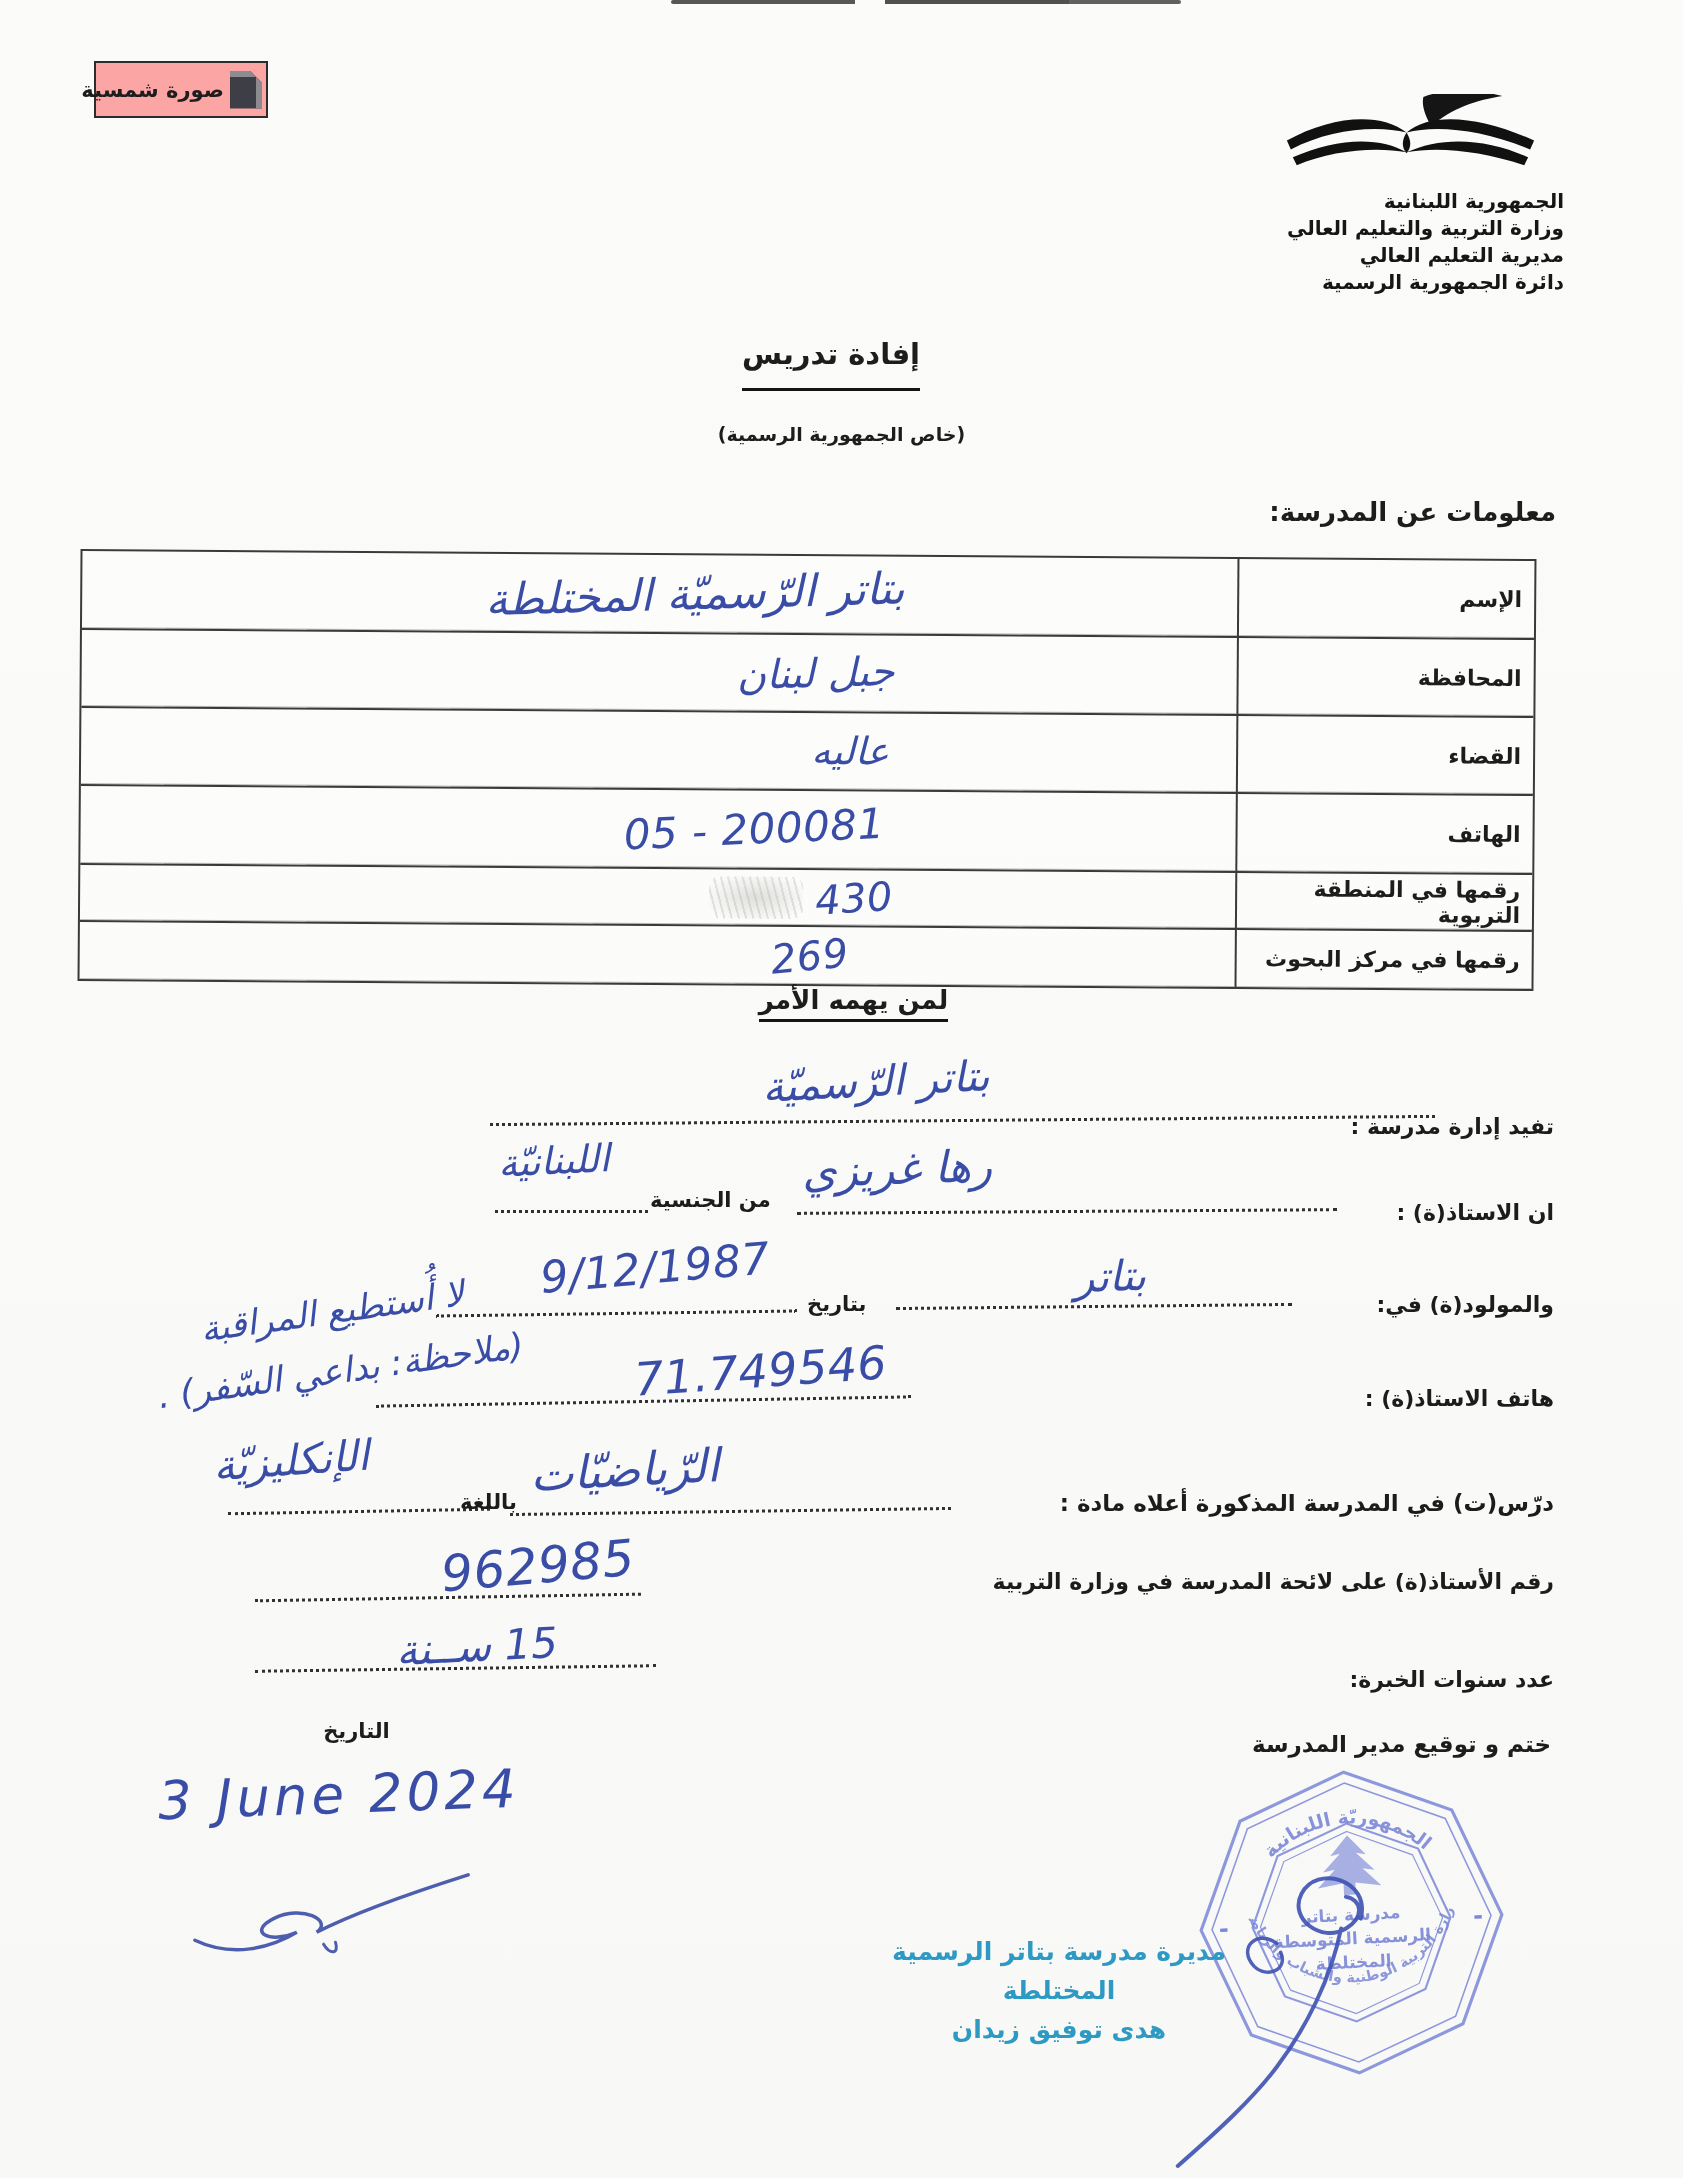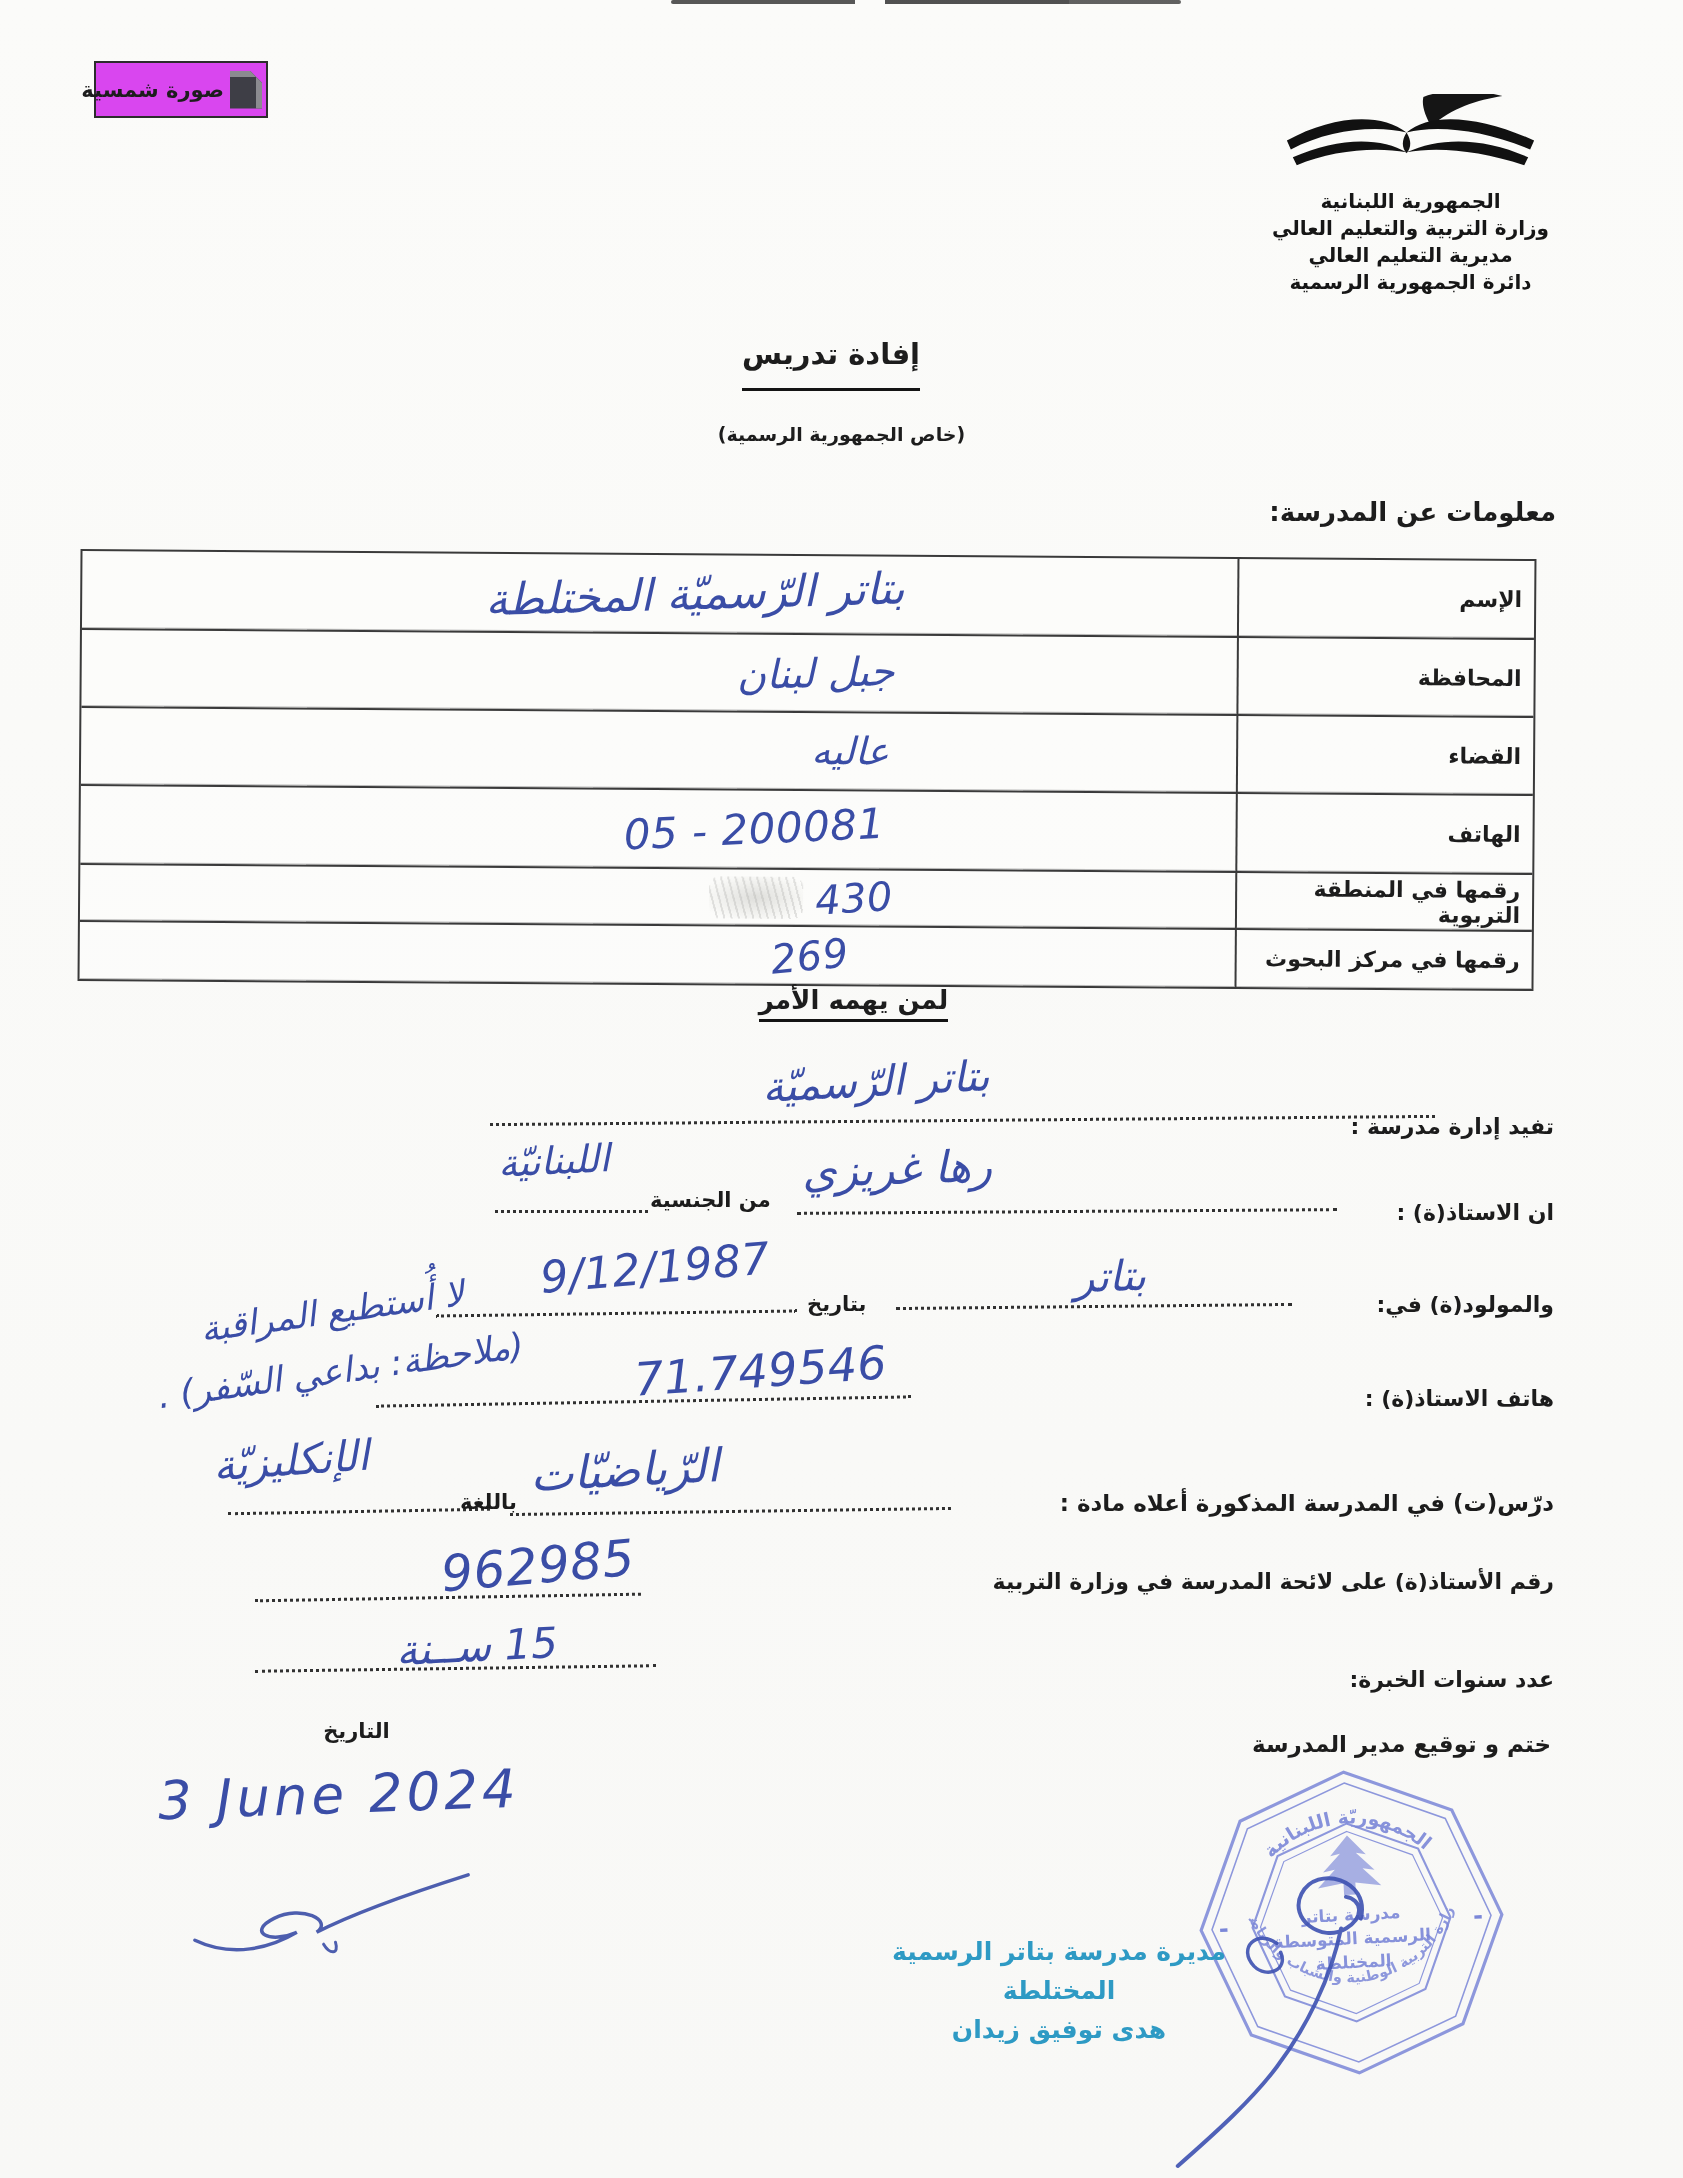--- a/index.html
+++ b/index.html
@@ -16,28 +16,28 @@
   .flabel{position:absolute;right:129px;font-weight:bold;font-size:22px;direction:rtl;white-space:nowrap;color:#1c1c1c;}
   .underlined{border-bottom:3px solid #141414;padding-bottom:17px;}
 
   
   .artifact-top{left:671px;top:0;width:510px;height:4px;
     background:linear-gradient(90deg,#2e2e2e 0 36%,transparent 36% 42%,#262626 42% 78%,#3a3a3a 78% 100%);
     opacity:.8;border-radius:2px;}
 
   
   .photo-box{left:94px;top:61px;width:174px;height:57px;border:2.5px solid #2c2c2c;
-    display:flex;flex-direction:row-reverse;align-items:center;justify-content:flex-start;gap:6px;padding:0 4px;background:#d946ef;box-sizing:border-box;}
+    display:flex;flex-direction:row-reverse;align-items:center;justify-content:flex-start;gap:6px;padding:0 4px;background:#fca5a5;box-sizing:border-box;}
   .photo-icon{width:32px;height:38px;background:#3e3e46;
     clip-path:polygon(0 0,62% 0,100% 32%,100% 100%,0 100%);
     box-shadow:inset -6px 6px 0 #8b8b90;flex:0 0 auto;}
   .photo-label{font-size:21px;font-weight:bold;direction:rtl;white-space:nowrap;}
 
   
-  .letterhead-text{left:1257px;top:188px;width:307px;direction:rtl;text-align:center;
+  .letterhead-text{left:1257px;top:188px;width:307px;direction:rtl;
     font-weight:bold;font-size:20px;line-height:1.35;color:#161616;}
 
   .doc-title{left:653px;top:337px;width:356px;text-align:center;font-size:29px;font-weight:bold;direction:rtl;}
   .doc-subtitle{left:683px;top:423px;width:317px;text-align:center;font-size:19px;font-weight:bold;direction:rtl;}
 
   .sec1-heading{right:127px;top:497px;font-size:26px;font-weight:bold;direction:rtl;}
 
   
   .school-table{left:79px;top:554px;width:1452px;direction:rtl;
     border:2.5px solid #3a3a3a;transform:rotate(.4deg);background:rgba(255,255,255,.35);}

